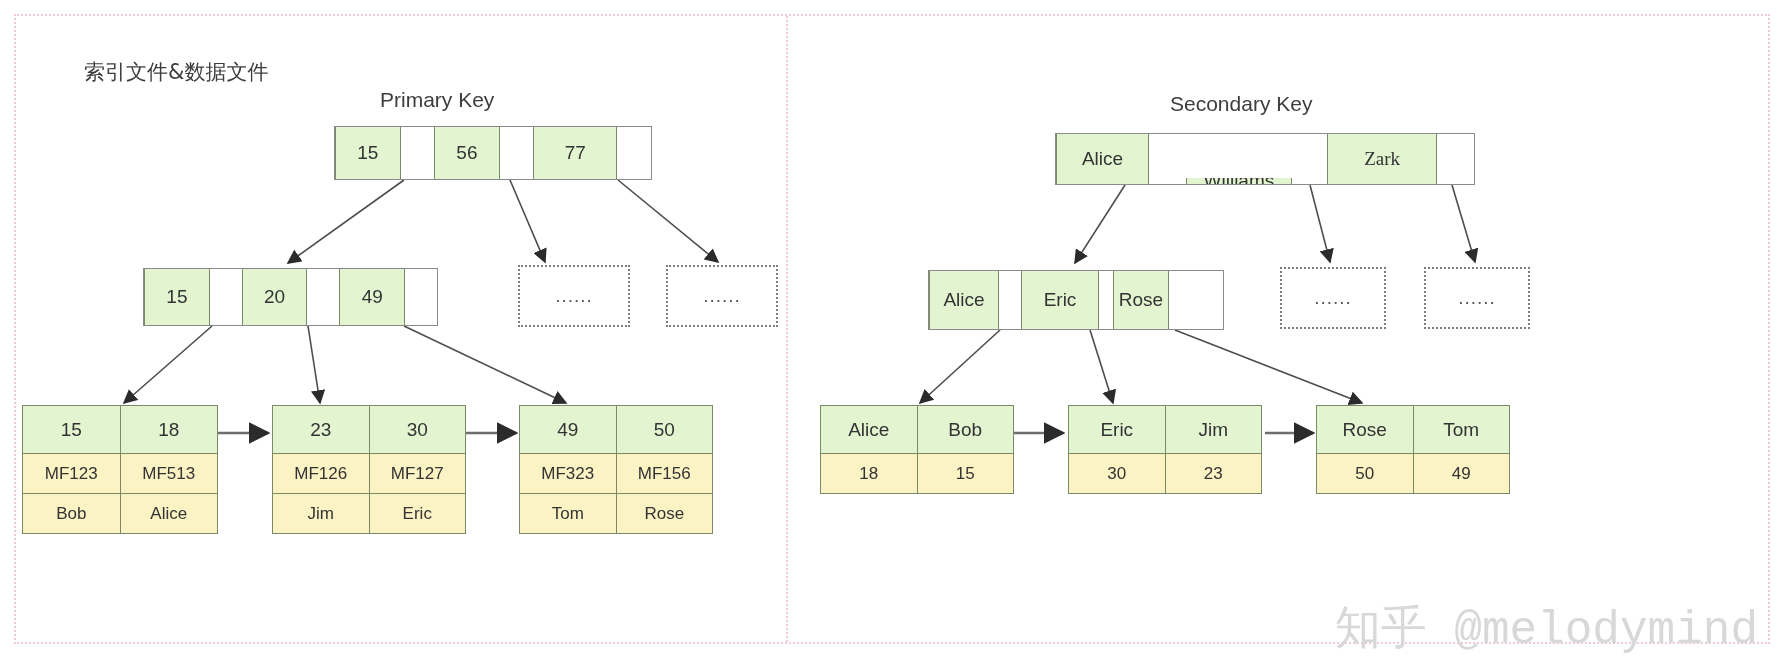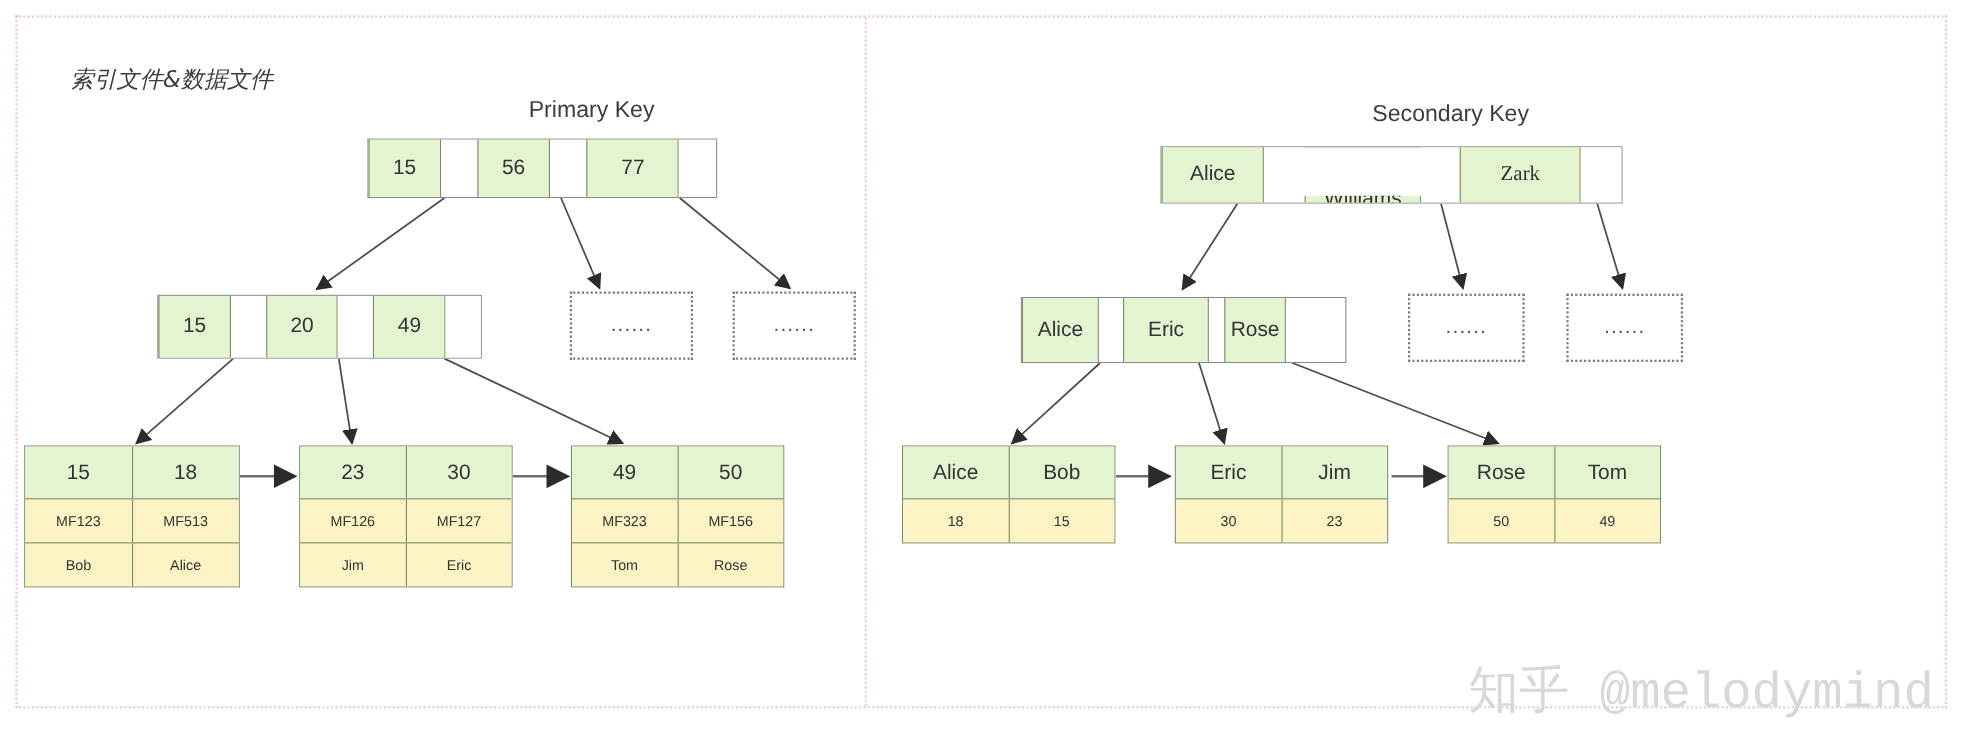--- a/index.html
+++ b/index.html
@@ -35,21 +35,21 @@
     color: #3d3d3d;
     font-size: 21px;
     white-space: nowrap;
     font-family: "DejaVu Sans", sans-serif;
   }
   .tree-title {
     position: absolute;
     color: #3d3d3d;
     font-size: 21px;
     white-space: nowrap;
-    text-align: right;
+    text-align: left;
     font-family: "Liberation Sans", sans-serif;
   }
 
   
   .idx-node {
     position: absolute;
     display: flex;
     align-items: stretch;
     border: 1.5px solid #8a8a8a;
     background: #ffffff;
@@ -92,21 +92,21 @@
   .leaf-cell {
     flex: 1 1 0;
     display: flex;
     align-items: center;
     justify-content: center;
     color: #333333;
     font-size: 19px;
     overflow: hidden;
   }
   .leaf-cell + .leaf-cell { border-left: 1.5px solid #7a8a66; }
-  .leaf-row.file .leaf-cell, .leaf-row.name .leaf-cell { font-size: 13px; }
+  .leaf-row.file .leaf-cell, .leaf-row.name .leaf-cell { font-size: 17px; }
 
   
   .ellipsis-node {
     position: absolute;
     border: 2px dotted #7b7b7b;
     background: #ffffff;
     display: flex;
     align-items: center;
     justify-content: center;
     color: #555555;
@@ -164,21 +164,21 @@
     <line x1="1452" y1="185" x2="1475" y2="262" stroke="#4d4d4d" stroke-width="1.6" marker-end="url(#ah)"></line>
 
     <line x1="1000" y1="330" x2="920" y2="403" stroke="#4d4d4d" stroke-width="1.6" marker-end="url(#ah)"></line>
     <line x1="1090" y1="330" x2="1113" y2="403" stroke="#4d4d4d" stroke-width="1.6" marker-end="url(#ah)"></line>
     <line x1="1175" y1="330" x2="1362" y2="403" stroke="#4d4d4d" stroke-width="1.6" marker-end="url(#ah)"></line>
 
     <line x1="1014" y1="433" x2="1063" y2="433" stroke="#6e6e6e" stroke-width="2.4" marker-end="url(#ah)"></line>
     <line x1="1265" y1="433" x2="1313" y2="433" stroke="#6e6e6e" stroke-width="2.4" marker-end="url(#ah)"></line>
   </svg>
 
-  <div class="caption" style="left:64px; top:58px;font-style:italic;">索引文件&amp;数据文件</div>
+  <div class="caption" style="left:84px; top:58px;">索引文件&amp;数据文件</div>
 
   <div class="tree-title" style="left:380px; top:88px; width:215px;">Primary Key</div>
 
   <div class="idx-node" style="left:334px; top:126px; width:318px; height:54px;">
     <div class="idx-cell" style="width:70px;">15</div>
     <div class="idx-ptr" style="width:36px;"></div>
     <div class="idx-cell" style="width:70px;text-align:center;">56</div>
     <div class="idx-ptr" style="width:36px;"></div>
     <div class="idx-cell" style="width:90px;">77</div>
     <div class="idx-ptr" style="width:36px;"></div>

